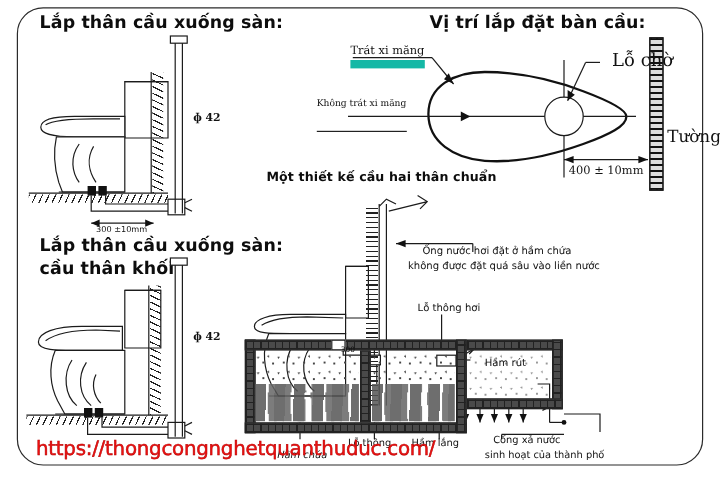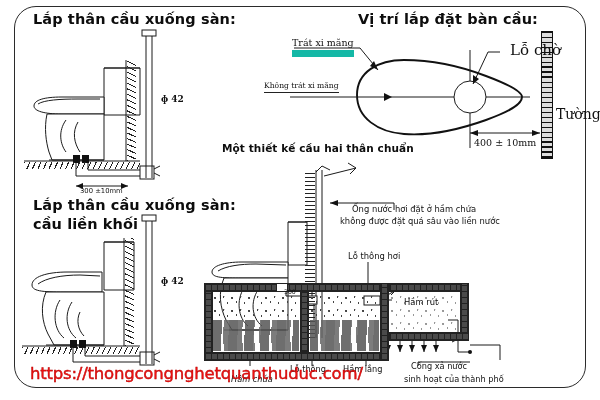--- a/index.html
+++ b/index.html
@@ -139,21 +139,21 @@
   </svg>
 
   <div class="hatch-v" style="left:127px;top:60px;width:9px;height:101px;"></div>
   <div class="hatch-h" style="left:24px;top:162px;width:116px;height:7px;"></div>
 
   <div class="lbl sm serif" style="left:161px;top:94px;font-weight:bold;font-size:9px;">ɸ 42</div>
 
   <div class="lbl xsm" style="left:80px;top:188px;font-size:6.8px;">300 ±10mm</div>
 
   <div class="lbl hd" style="left:33px;top:197px;">Lắp thân cầu xuống sàn:</div>
-  <div class="lbl hd" style="left:33px;top:216px;">cầu liền khối</div>
+  <div class="lbl hd" style="left:33px;top:216px;">cầu thân khối</div>
 
   <svg width="600" height="400">
 
     <path class="stf" d="M104,242 L104,290 L134,290 L134,242 Z"></path>
     <path class="st" d="M104,242 L134,242"></path>
 
     <path class="stf" d="M32,285 C32,277 46,272 68,272 L102,272 L102,292 L68,292 C46,292 32,292 32,285 Z"></path>
     <path class="st" d="M38,284 C46,278 62,275 80,275 L100,276"></path>
 
     <path class="stf" d="M46,292 C40,306 42,322 48,334 L54,345 L104,345 L104,292 Z"></path>
@@ -215,21 +215,21 @@
 
     <line class="st" x1="470" y1="133" x2="540" y2="133"></line>
     <path class="blk" d="M470,133 L478,130 L478,136 Z"></path>
     <path class="blk" d="M540,133 L532,130 L532,136 Z"></path>
   </svg>
 
   <div class="brickfill" style="left:541px;top:31px;width:12px;height:128px;"></div>
 
   <div class="lbl serif" style="left:292px;top:38px;font-size:9.5px;border-bottom:7px solid #14b8a6;padding-bottom:1px;">Trát xi măng</div>
 
-  <div class="lbl serif" style="left:264px;top:82px;font-size:7.6px;border-bottom:1px solid #222;padding-bottom:1px;">Không trát xi măng</div>
+  <div class="lbl serif" style="left:264px;top:82px;font-size:7.6px;border-bottom:1px solid #222;padding-bottom:18px;">Không trát xi măng</div>
 
   <div class="lbl serif" style="left:474px;top:42px;font-size:15px;margin-left:36px;">Lỗ chờ</div>
 
   <div class="lbl serif" style="left:556px;top:106px;font-size:14px;">Tường</div>
 
   <div class="lbl serif" style="left:474px;top:138px;font-size:9.5px;">400 ± 10mm</div>
 
   <div class="lbl hd" style="left:222px;top:142px;font-size:10.5px;">Một thiết kế cầu hai thân chuẩn</div>
 
   <svg width="600" height="400">

